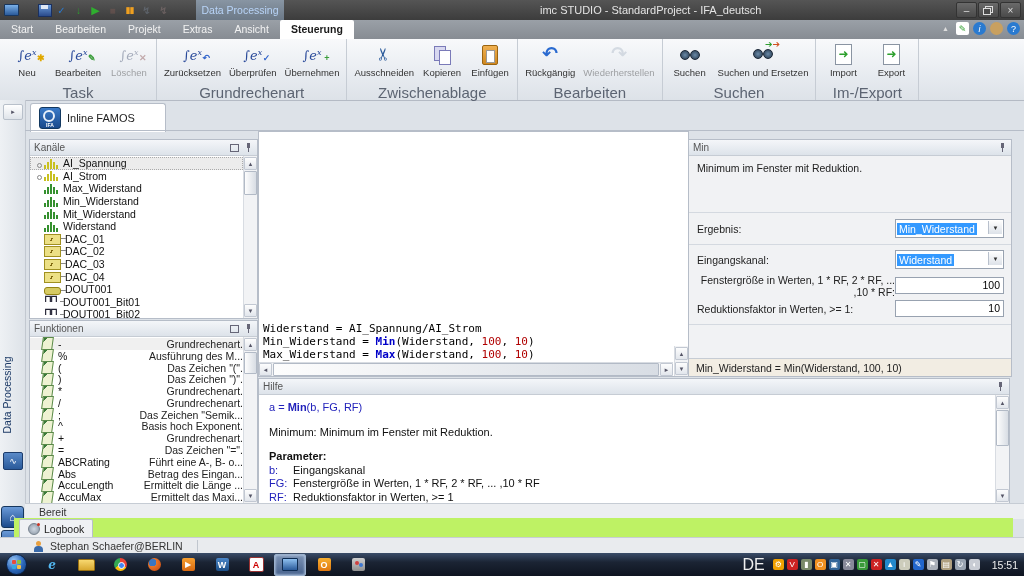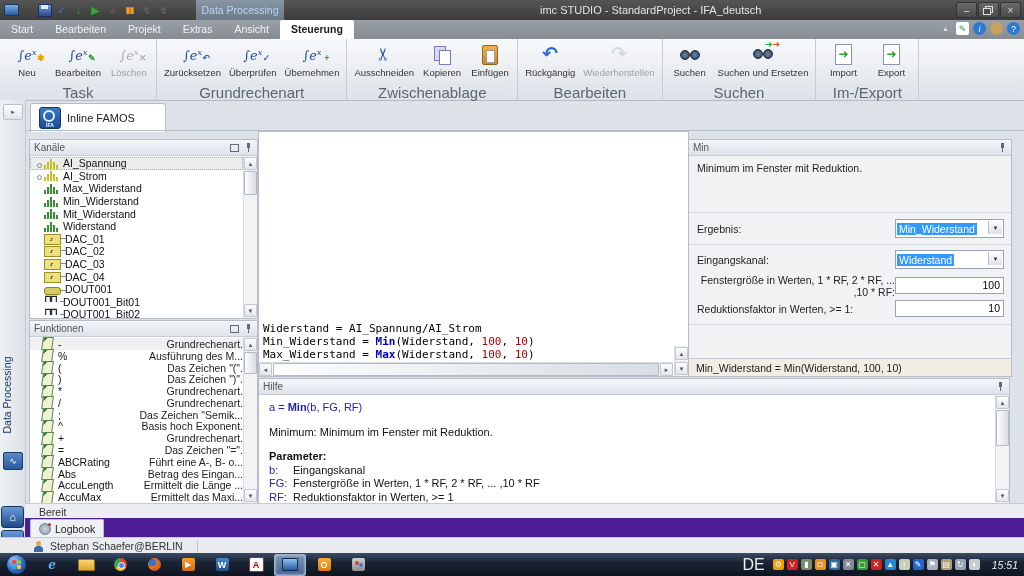--- a/index.html
+++ b/index.html
@@ -176,21 +176,21 @@
   #hilfe-body{flex:1;display:flex;overflow:hidden;}
   #hilfe-text{flex:1;padding:6px 10px;font-size:11px;line-height:13.5px;color:#111;overflow:hidden;}
   .kw{color:#2222bb;} .kwb{color:#2222bb;font-weight:bold;}
   #help-sig{margin-bottom:11px;}
   #help-paramhdr{font-weight:bold;margin-top:11px;}
   .prow{display:flex;}
   .pname{color:#2222bb;min-width:24px;}
   
   #statusbar{position:absolute;left:25px;top:503px;width:999px;height:15px;background:#eceef1;
      border-top:1px solid #c6ccd4;font-size:10.5px;color:#333;display:flex;align-items:center;padding-left:14px;}
-  #logrow{position:absolute;left:25px;top:518px;width:999px;height:19px;background:#4c1d95;}
+  #logrow{position:absolute;left:14px;top:518px;width:999px;height:19px;background:#bef264;}
   #logtab{position:absolute;left:5px;top:1px;height:17px;background:#eff1f4;border:1px solid #b8bfca;border-bottom:none;
      display:flex;align-items:center;gap:4px;padding:0 8px;font-size:10.5px;color:#222;border-radius:2px 2px 0 0;}
   .log-ic{width:10px;height:10px;background:radial-gradient(#cfd8e2,#8a96a4);border-radius:50%;border:1px solid #76828e;position:relative;}
   .log-ic::after{content:"";position:absolute;right:-1px;top:-1px;width:3px;height:3px;background:#cc3322;border-radius:50%;}
   #userbar{position:absolute;left:0;top:537px;width:1024px;height:16px;background:#e9ebee;
      border-top:1px solid #c8cdd4;display:flex;align-items:center;padding-left:34px;font-size:10.5px;color:#333;gap:6px;}
   .person-ic{width:10px;height:11px;position:relative;}
   .person-ic::before{content:"";position:absolute;left:2px;top:0;width:5px;height:5px;background:#e8a040;border-radius:50%;}
   .person-ic::after{content:"";position:absolute;left:0;top:5px;width:9px;height:6px;background:#3a6aaa;border-radius:4px 4px 0 0;}
   #user-div{width:1px;height:12px;background:#c0c6ce;margin-left:8px;}
@@ -211,21 +211,21 @@
   .g-player{width:13px;height:13px;border-radius:2px;background:linear-gradient(#f8a030,#d86810);color:#fff;font-size:8px;display:flex;align-items:center;justify-content:center;}
   .g-word{width:13px;height:13px;background:linear-gradient(#4a86c8,#1c4e86);color:#fff;font-size:9px;font-weight:bold;display:flex;align-items:center;justify-content:center;border-radius:2px;}
   .g-pdf{width:13px;height:13px;background:#fff;color:#c00;font-size:9px;font-weight:bold;display:flex;align-items:center;justify-content:center;border-radius:2px;border:1px solid #933;}
   .g-imc{width:14px;height:11px;background:linear-gradient(#8ec0f0,#2a5a9a);border:1px solid #0e2c52;border-radius:1px;}
   .g-outlook{width:13px;height:13px;background:linear-gradient(#f8b030,#e07810);color:#fff;font-size:9px;font-weight:bold;display:flex;align-items:center;justify-content:center;border-radius:2px;}
   .g-gfx{width:13px;height:13px;background:linear-gradient(#cfcfcf,#8f8f8f);border-radius:2px;position:relative;}
   .g-gfx::after{content:"";position:absolute;left:3px;top:3px;width:4px;height:4px;background:#d04040;box-shadow:4px 2px #4078d0;border-radius:50%;}
   #tray{position:absolute;right:6px;top:0;height:23px;display:flex;align-items:center;gap:4px;}
   #tray-lang{color:#eee;font-size:16px;margin-right:4px;}
   .tray-ic{width:11px;height:11px;border-radius:2px;font-size:8px;display:flex;align-items:center;justify-content:center;color:#fff;}
-  #tray-clock{color:#eee;font-size:10.5px;margin-left:8px;font-style:italic;}
+  #tray-clock{color:#eee;font-size:10.5px;margin-left:8px;}
 </style>
 </head>
 <body>
 
 <div id="app">
 
   <div id="titlebar">
     <div id="qat">
         <span class="qi qi-device"></span>
         <span class="qi qi-open-project"></span>

